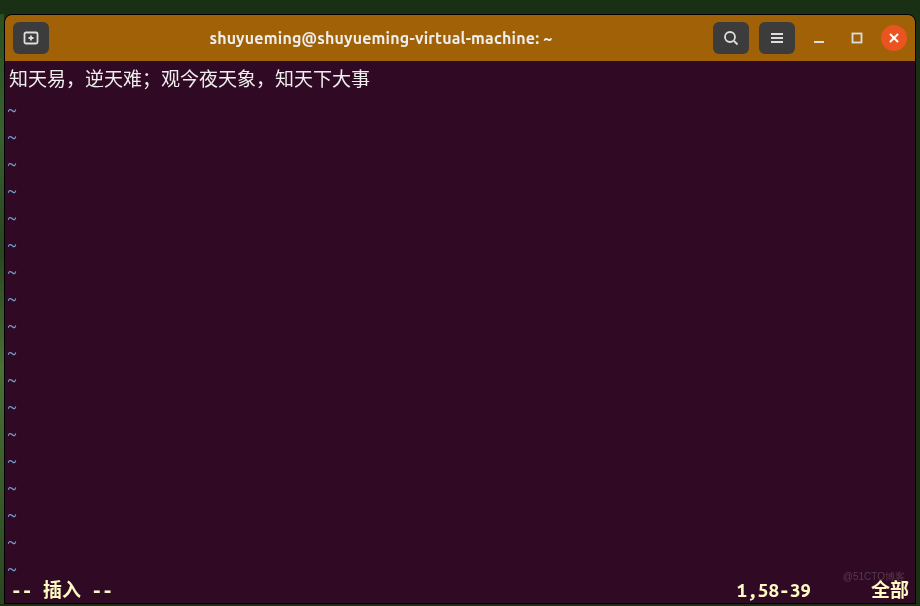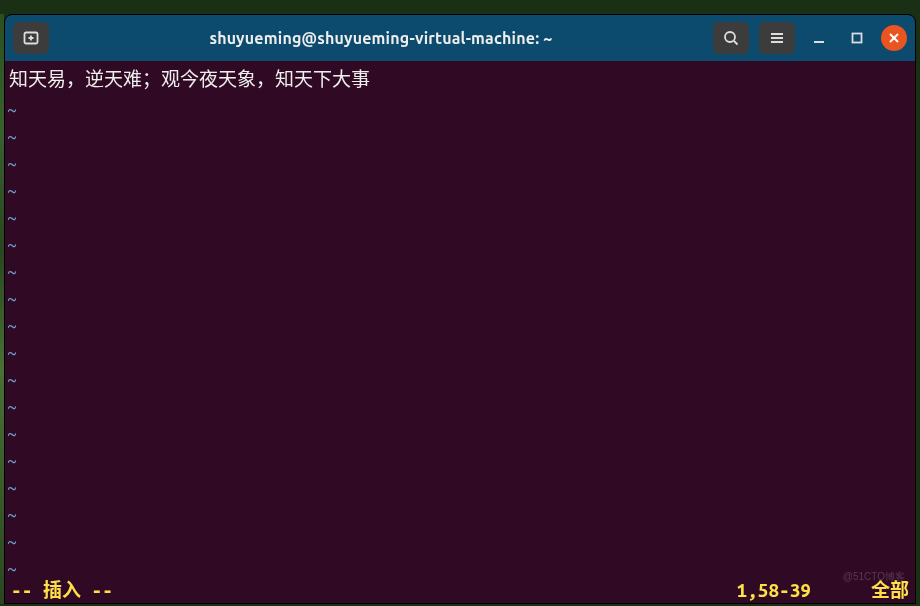--- a/index.html
+++ b/index.html
@@ -21,21 +21,21 @@
       position: absolute;
       left: 4px; top: 14px;
       width: 912px; height: 590px;
       background: #2c001e;
       border-radius: 8px 8px 0 0;
       overflow: hidden;
       border: 1px solid #000;
     }
     .titlebar {
       height: 46px;
-      background: #0c4a6e;
+      background: #a16207;
       display: flex;
       align-items: center;
       padding: 0 8px;
       gap: 6px;
     }
     .tb-btn {
       width: 36px; height: 32px;
       border-radius: 6px;
       display: flex;
       align-items: center;
@@ -96,21 +96,21 @@
     .tilde-col div { height: 27px; }
     .status-line {
       position: absolute;
       left: 0; right: 0; bottom: 0;
       height: 26px;
       display: flex;
       align-items: center;
       padding: 0 6px;
       font-size: 19px;
       font-weight: bold;
-      color: #fde047;
+      color: #fef9c3;
       justify-content: space-between;
     }
     .status-mode { flex: 0 0 auto; }
     .status-spacer { flex: 1; }
     .status-pos { margin-right: 60px; }
     .watermark {
       position: absolute;
       right: 10px; bottom: 14px;
       color: rgba(200,200,200,0.25);
       font-size: 10px;

